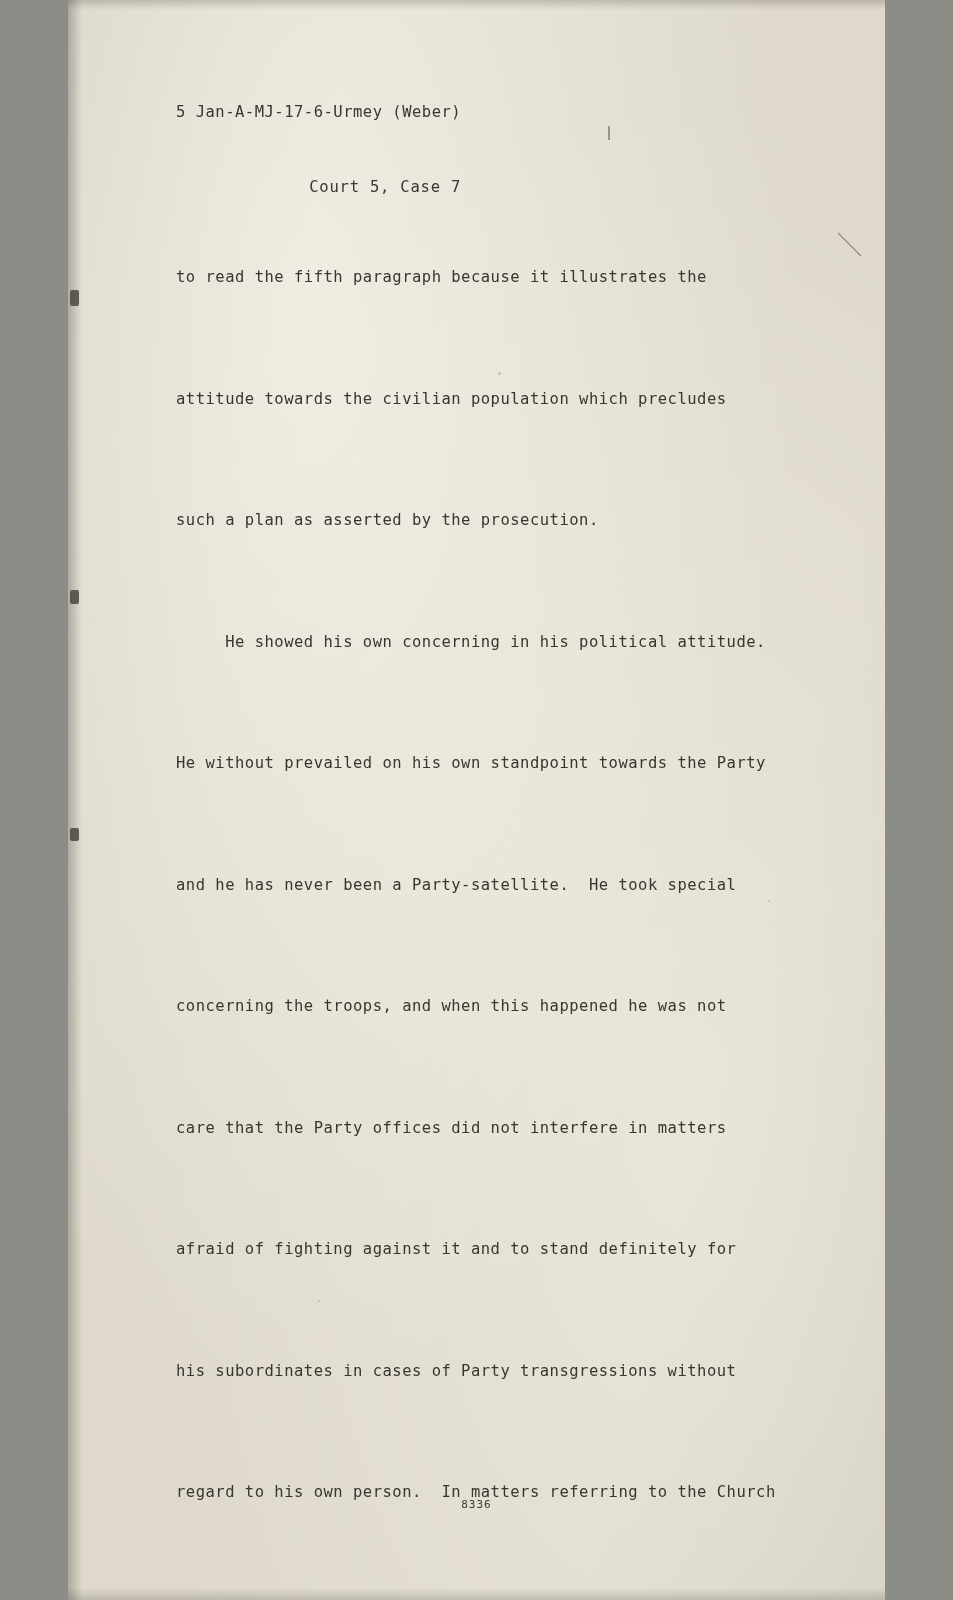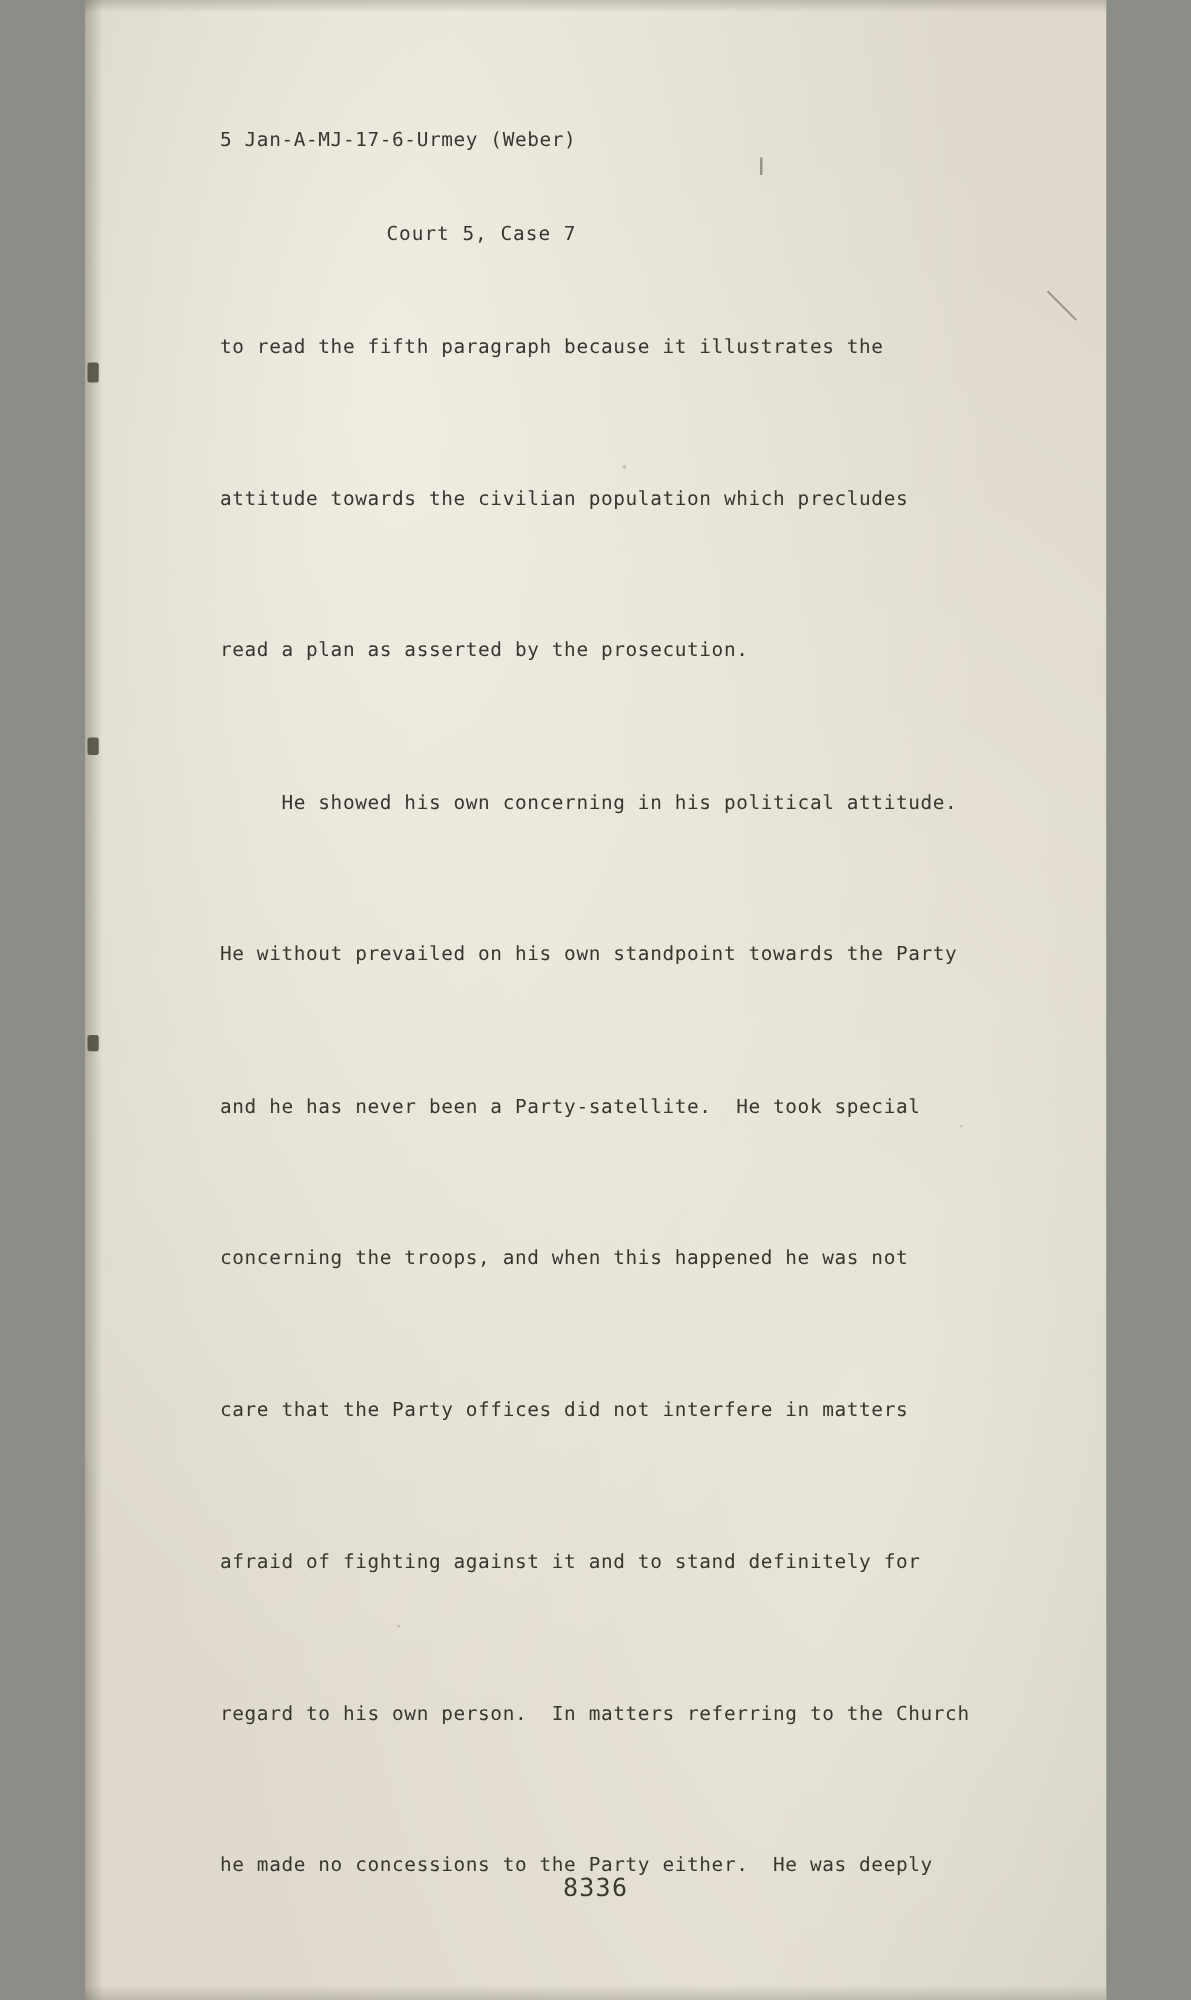--- a/index.html
+++ b/index.html
@@ -110,21 +110,21 @@
     display: block;
     height: 40.5px;
   }
 
   .page-number {
     position: absolute;
     left: 0;
     right: 0;
     top: 1498px;
     text-align: center;
-    font-size: 20px;
+    font-size: 11px;
     color: #3c3930;
     letter-spacing: 1px;
   }
 
   
   .speck {
     position: absolute;
     background: rgba(90, 80, 65, 0.25);
     border-radius: 50%;
     pointer-events: none;
@@ -151,27 +151,28 @@
   <div class="tickmark"></div>
 
   <div class="typed header">
     <div class="line1">5 Jan-A-MJ-17-6-Urmey (Weber)</div>
     <div class="line2">Court 5, Case 7</div>
   </div>
 
   <div class="typed body-block">
     <span class="ln">to read the fifth paragraph because it illustrates the</span>
     <span class="ln">attitude towards the civilian population which precludes</span>
-    <span class="ln">read a plan as asserted by the prosecution.</span>
+    <span class="ln">such a plan as asserted by the prosecution.</span>
     <span class="ln">     He showed his own concerning in his political attitude.</span>
     <span class="ln">He without prevailed on his own standpoint towards the Party</span>
     <span class="ln">and he has never been a Party-satellite.  He took special</span>
     <span class="ln">concerning the troops, and when this happened he was not</span>
     <span class="ln">care that the Party offices did not interfere in matters</span>
     <span class="ln">afraid of fighting against it and to stand definitely for</span>
+    <span class="ln">his subordinates in cases of Party transgressions without</span>
     <span class="ln">regard to his own person.  In matters referring to the Church</span>
     <span class="ln">he made no concessions to the Party either.  He was deeply</span>
     
     
     
     
     
     
     
     

